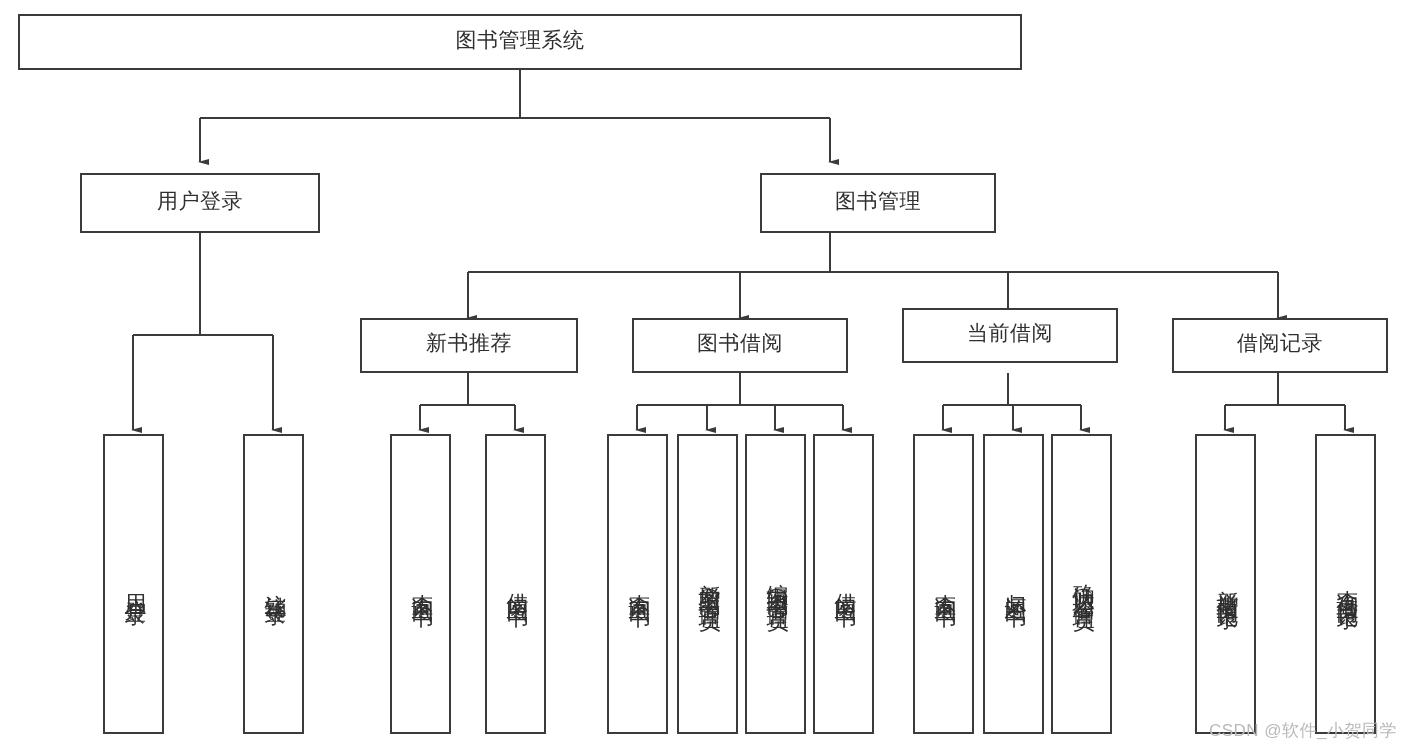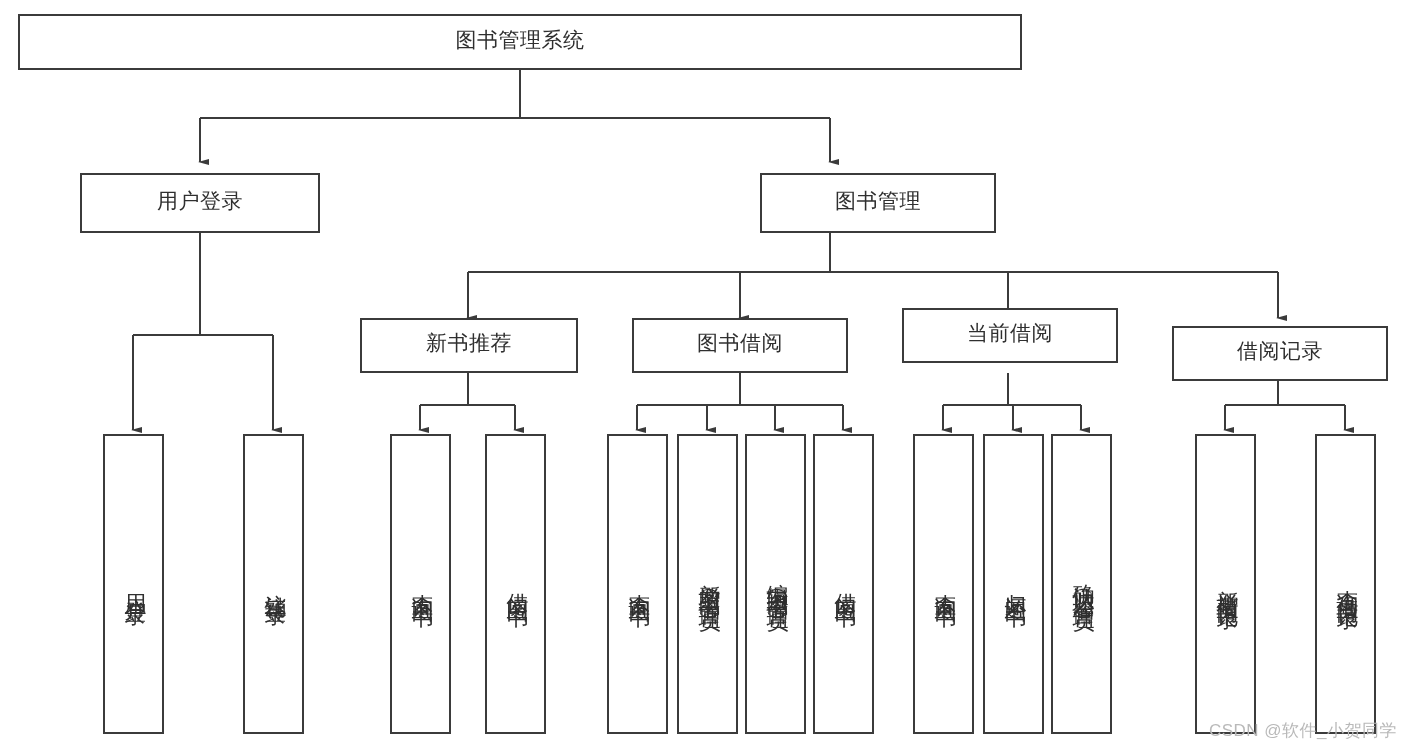--- a/index.html
+++ b/index.html
@@ -139,21 +139,21 @@
 
   <div class="node" style="left:360px; top:318px; width:218px; height:55px;">
     <span class="node-label">新书推荐</span>
   </div>
   <div class="node" style="left:632px; top:318px; width:216px; height:55px;">
     <span class="node-label">图书借阅</span>
   </div>
   <div class="node" style="left:902px; top:308px; width:216px; height:55px;">
     <span class="node-label">当前借阅</span>
   </div>
-  <div class="node" style="left:1172px; top:326px; width:216px; height:55px;">
+  <div class="node" style="left:1172px; top:318px; width:216px; height:55px;">
     <span class="node-label">借阅记录</span>
   </div>
 
   <div class="node leaf" style="left:103px; top:434px; width:61px; height:300px;">
     <span class="node-label">用户登录</span>
   </div>
   <div class="node leaf" style="left:243px; top:434px; width:61px; height:300px;">
     <span class="node-label">注销登录</span>
   </div>
 

